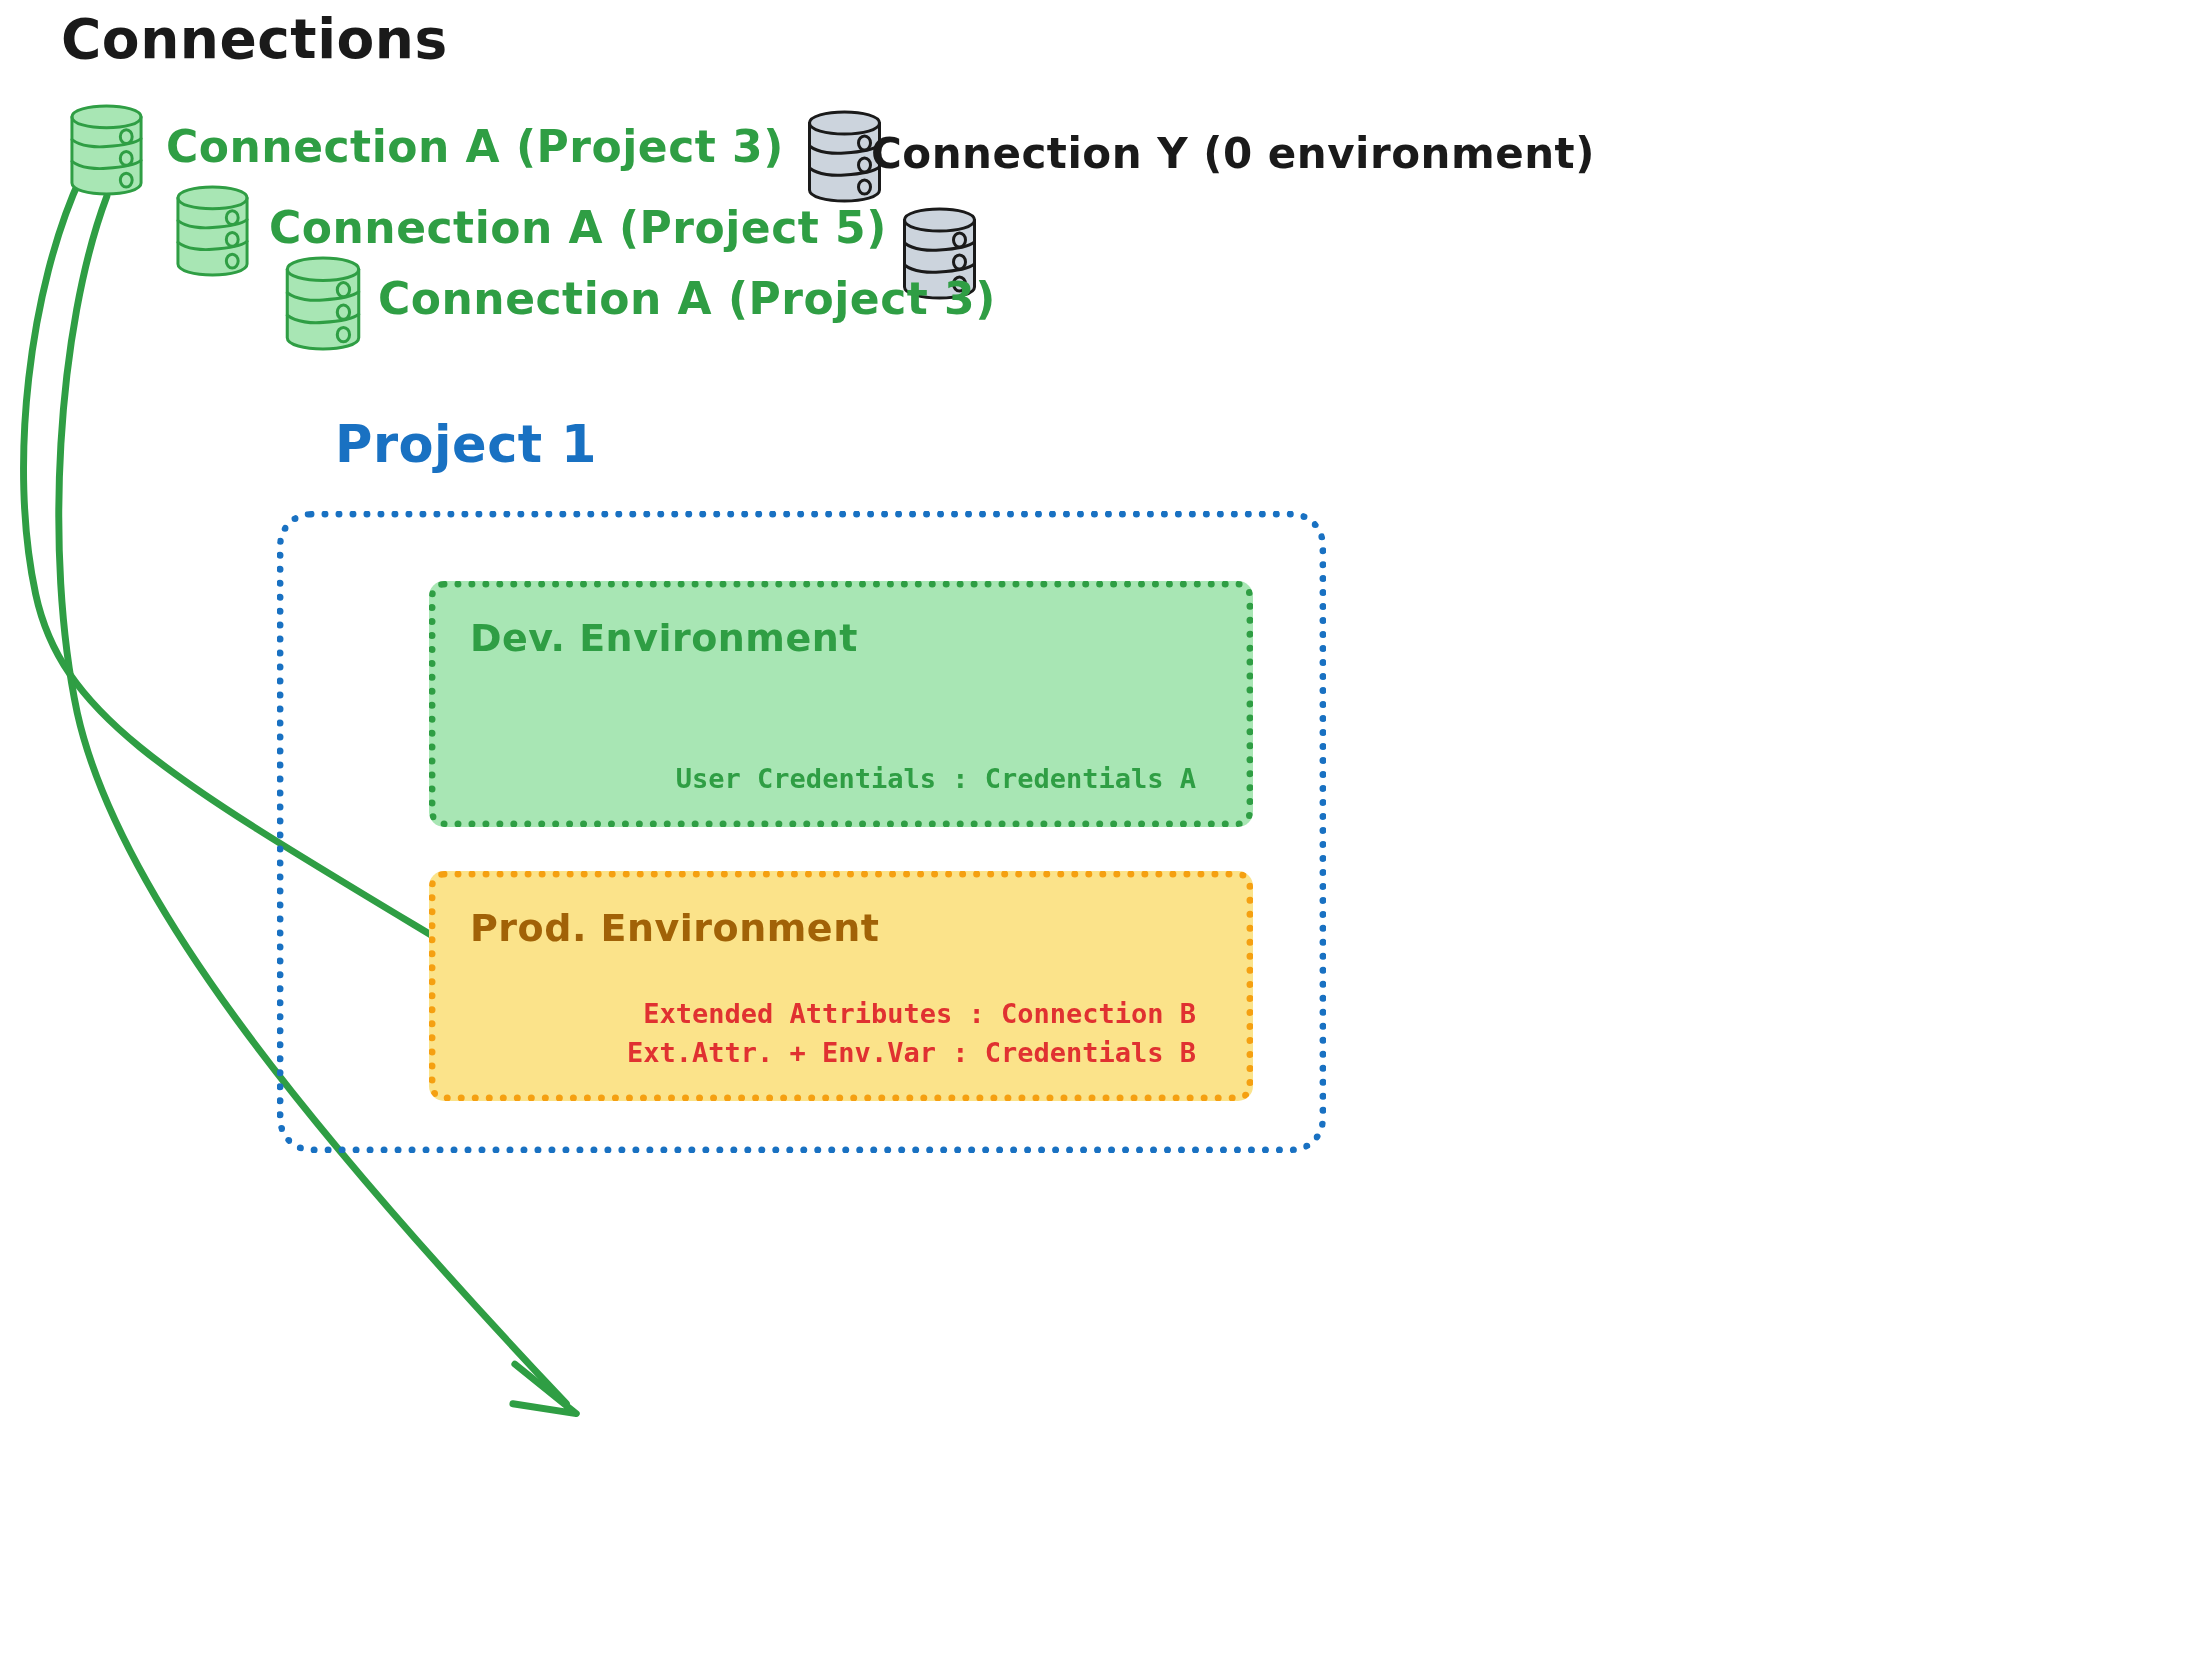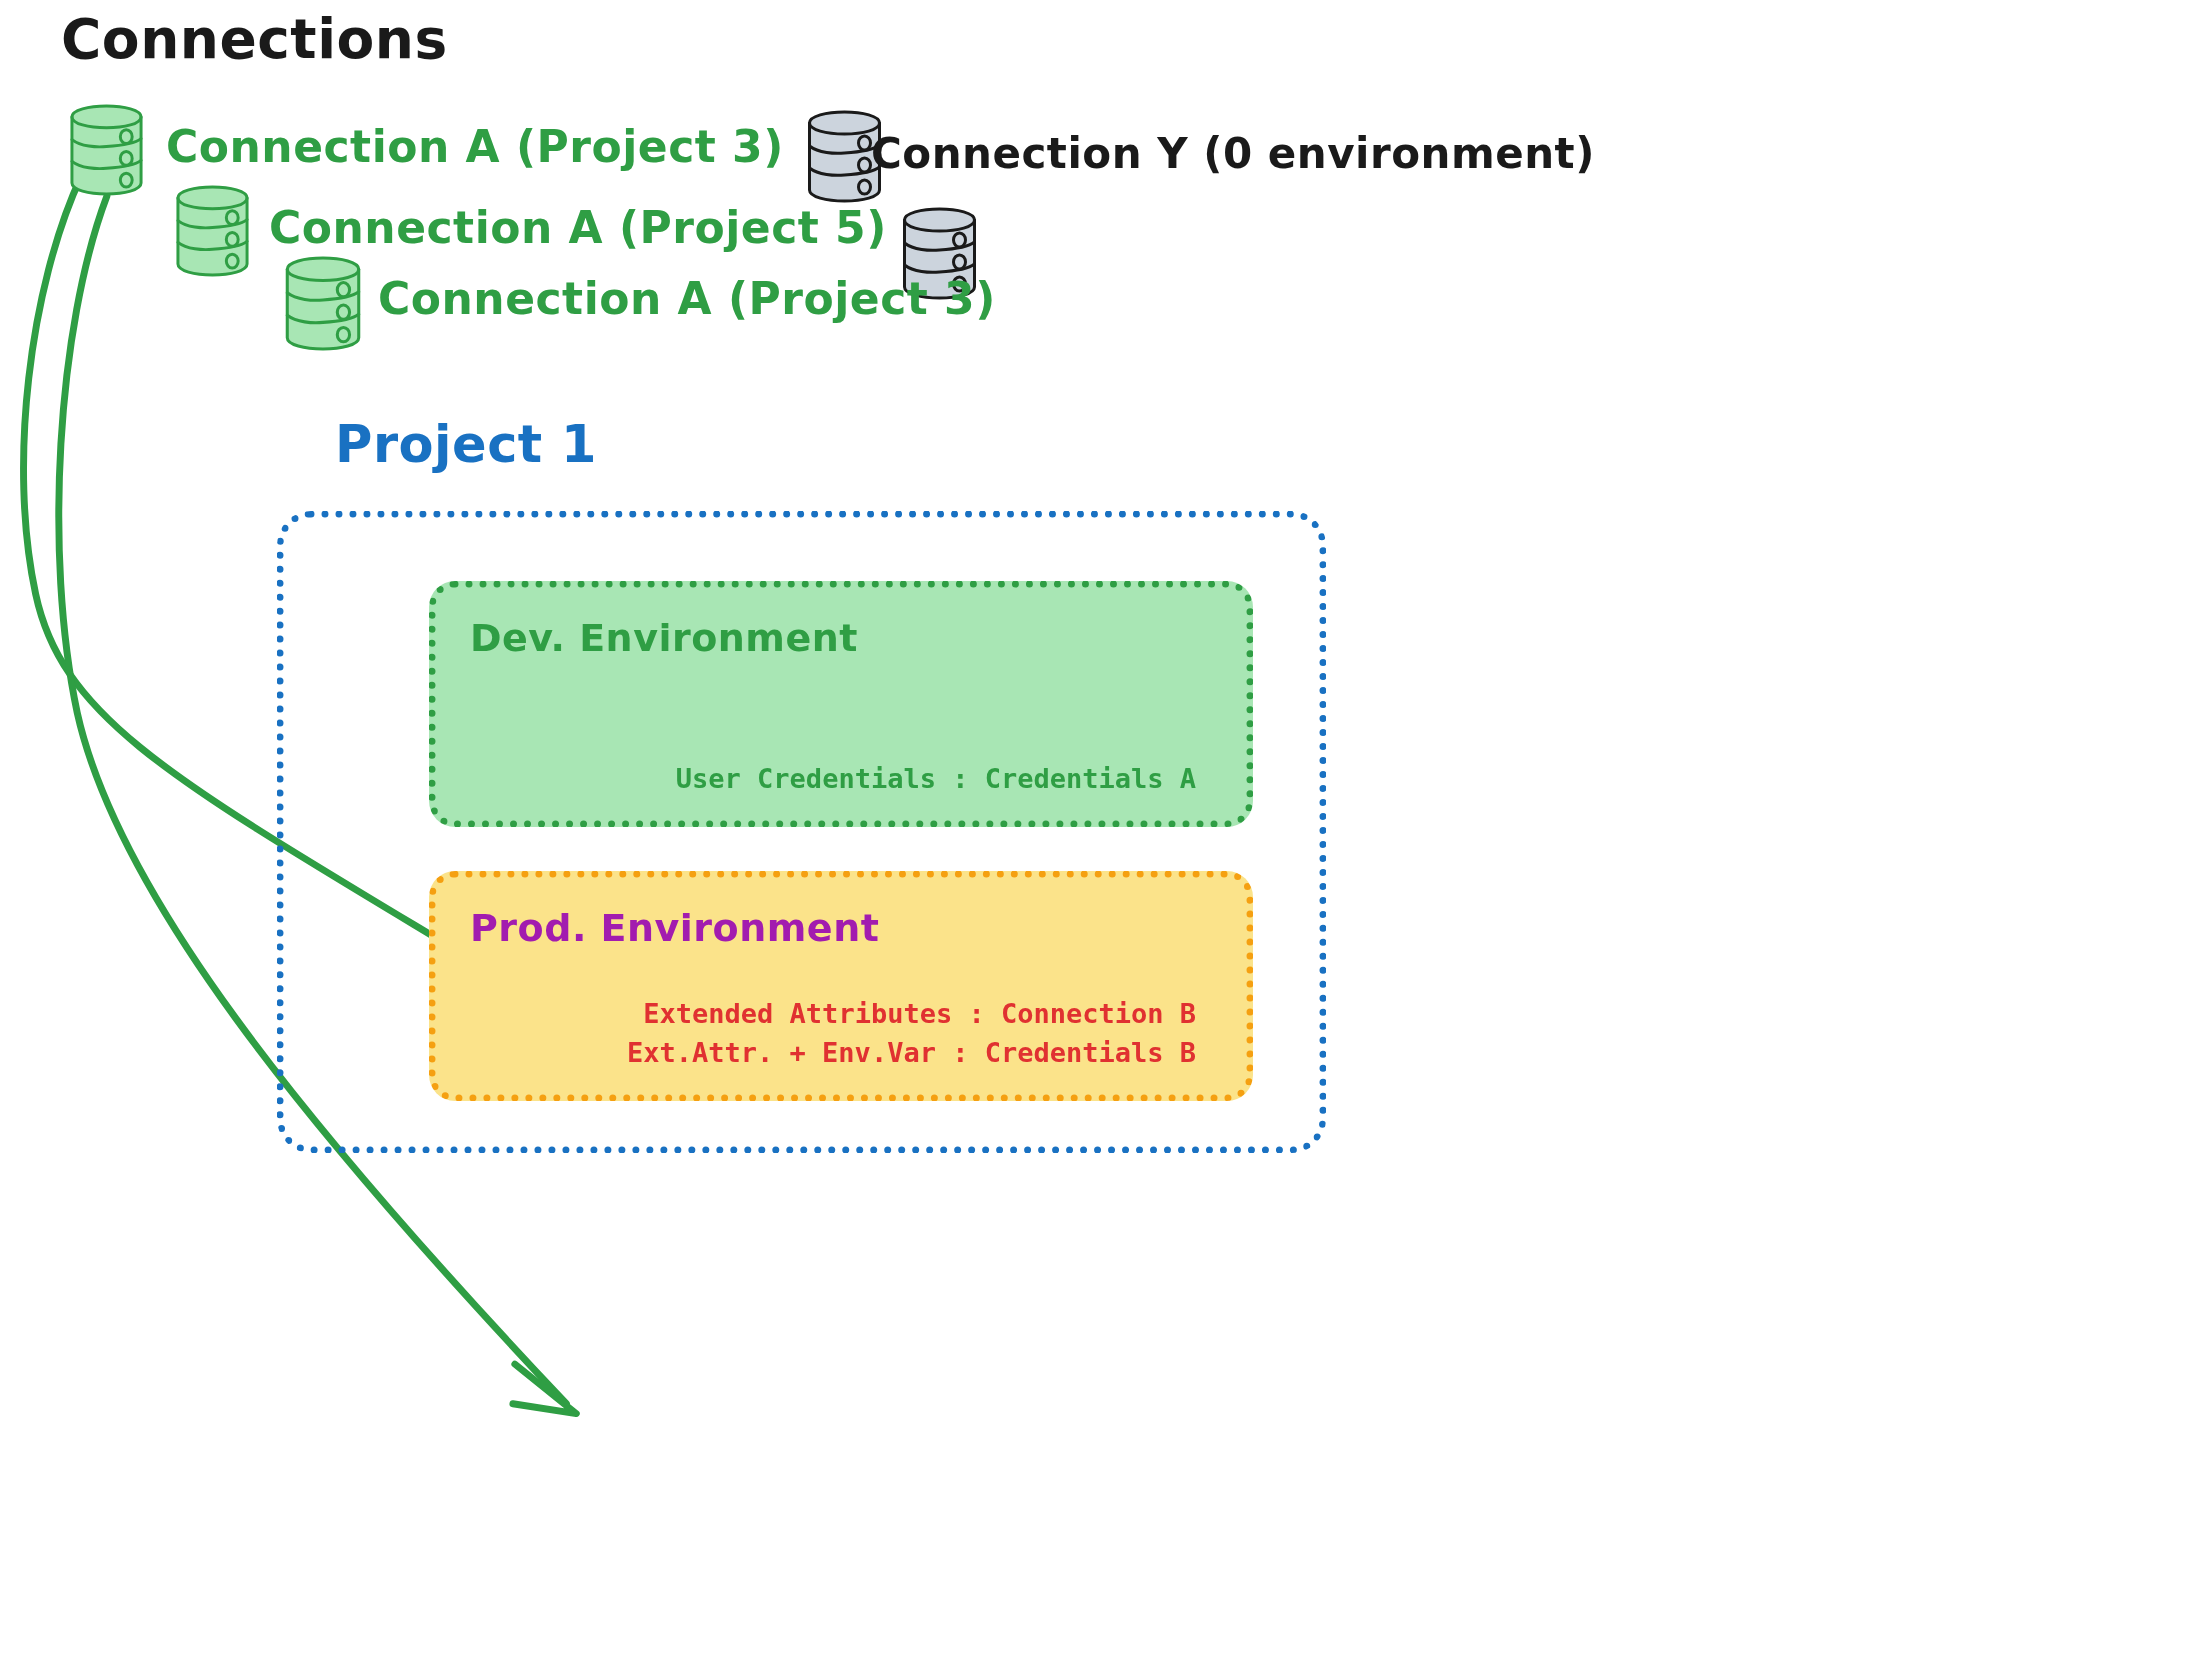--- a/index.html
+++ b/index.html
@@ -79,21 +79,21 @@
     height: 642px;
     border: 7px dotted #1971c2;
     border-radius: 34px;
     box-sizing: border-box;
   }
 
   
   .env-box {
     position: absolute;
     box-sizing: border-box;
-    border-radius: 26px;
+    border-radius: 15px;
   }
   #dev-environment-box {
     left: 429px;
     top: 581px;
     width: 824px;
     height: 246px;
     background: #a8e6b4;
     border: 7px dotted #2f9e44;
   }
   #prod-environment-box {
@@ -105,21 +105,21 @@
     border: 7px dotted #f5a011;
   }
   .env-title {
     position: absolute;
     left: 34px;
     top: 28px;
     font-size: 38px;
     white-space: nowrap;
   }
   #dev-environment-title { color: #2f9e44; }
-  #prod-environment-title { color: #a21caf; }
+  #prod-environment-title { color: #a16207; }
 
   .env-lines {
     position: absolute;
     right: 50px;
     text-align: right;
     white-space: nowrap;
   }
   #dev-environment-lines {
     bottom: 26px;
     font-size: 27px;

